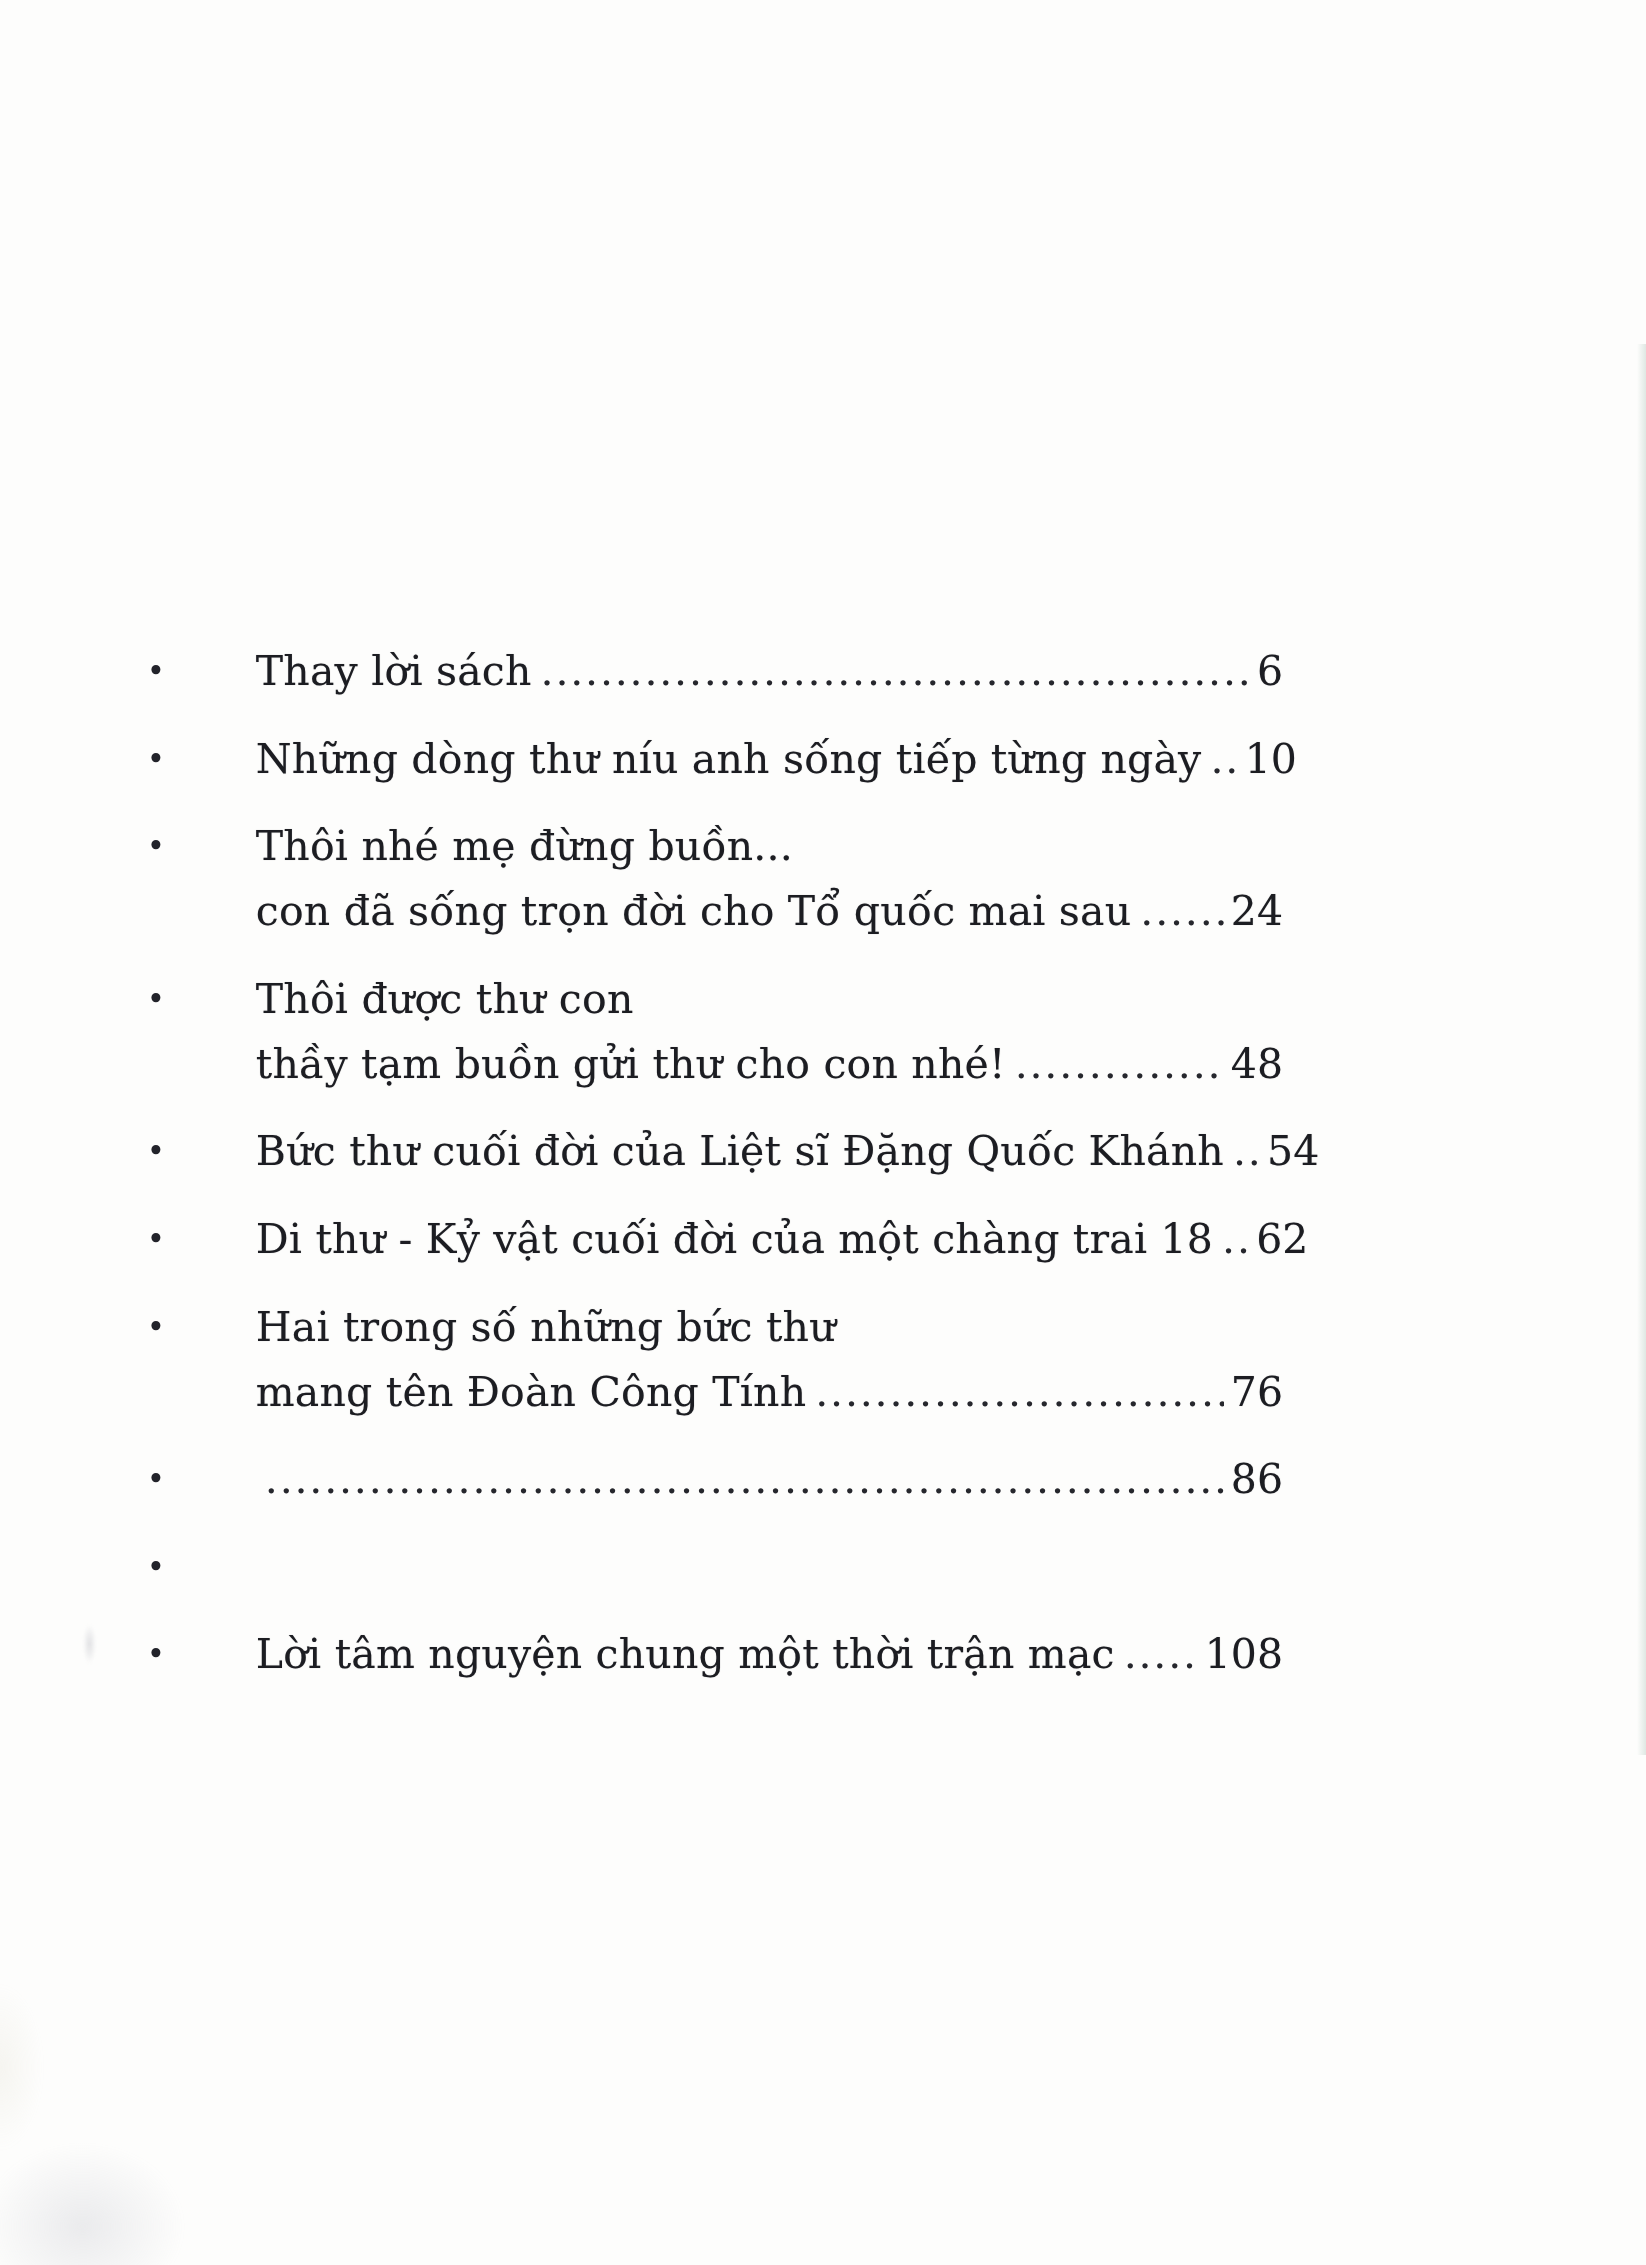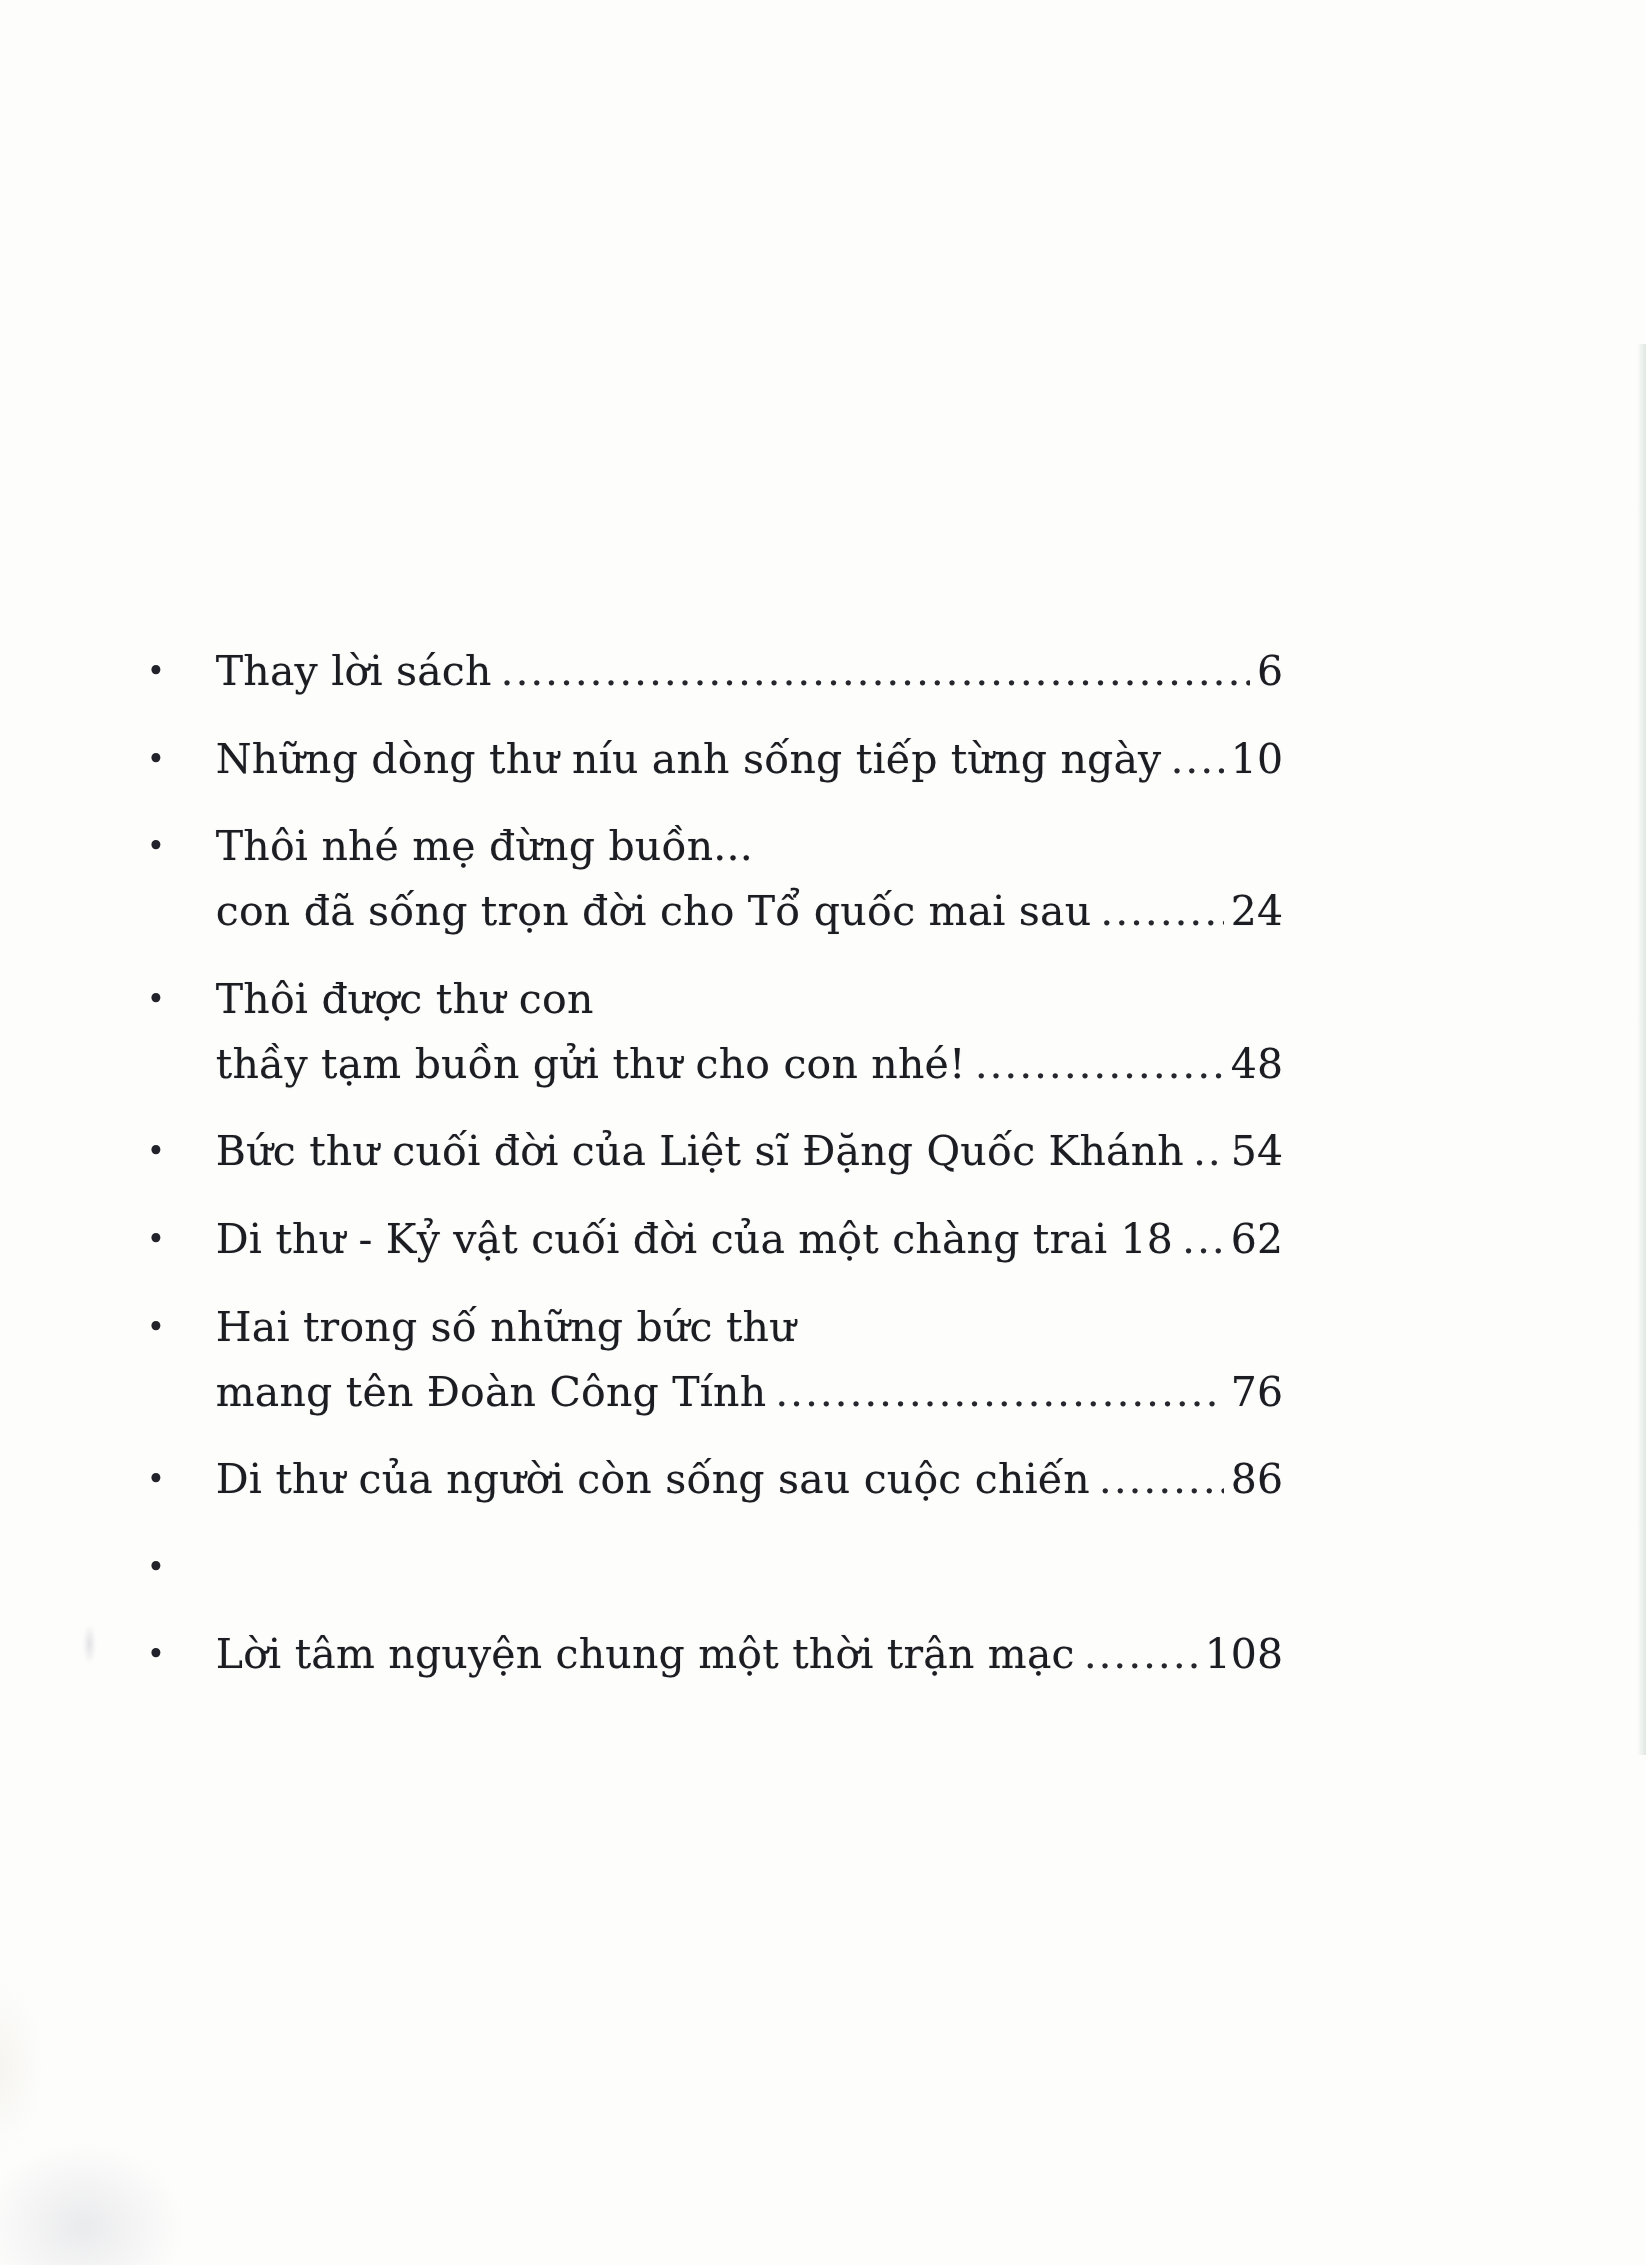--- a/index.html
+++ b/index.html
@@ -40,20 +40,21 @@
   .entry-lines {
     flex: 1;
     min-width: 0;
   }
   .line {
     display: flex;
     align-items: baseline;
     line-height: 65px;
     font-size: 41px;
     white-space: nowrap;
+    margin-left: 40px;
   }
   .line-text {
     flex: none;
     letter-spacing: 0.2px;
     text-shadow: 0 0 0.9px rgba(25,26,32,0.35);
   }
   .leader {
     flex: 1 1 auto;
     min-width: 27px;
     overflow: hidden;
@@ -192,21 +193,20 @@
             <span class="leader"></span>
             <span class="pagenum">76</span>
           </div>
         </div>
   </div>
 
   <div class="entry">
     <span class="bullet">•</span>
     <div class="entry-lines">
           <div class="line">
-            <span class="line-text">Di thư của người còn sống sau cuộc chiến</span>
             <span class="leader"></span>
             <span class="pagenum">86</span>
           </div>
         </div>
   </div>
 
   <div class="entry">
     <span class="bullet">•</span>
     <div class="entry-lines">
         </div>

